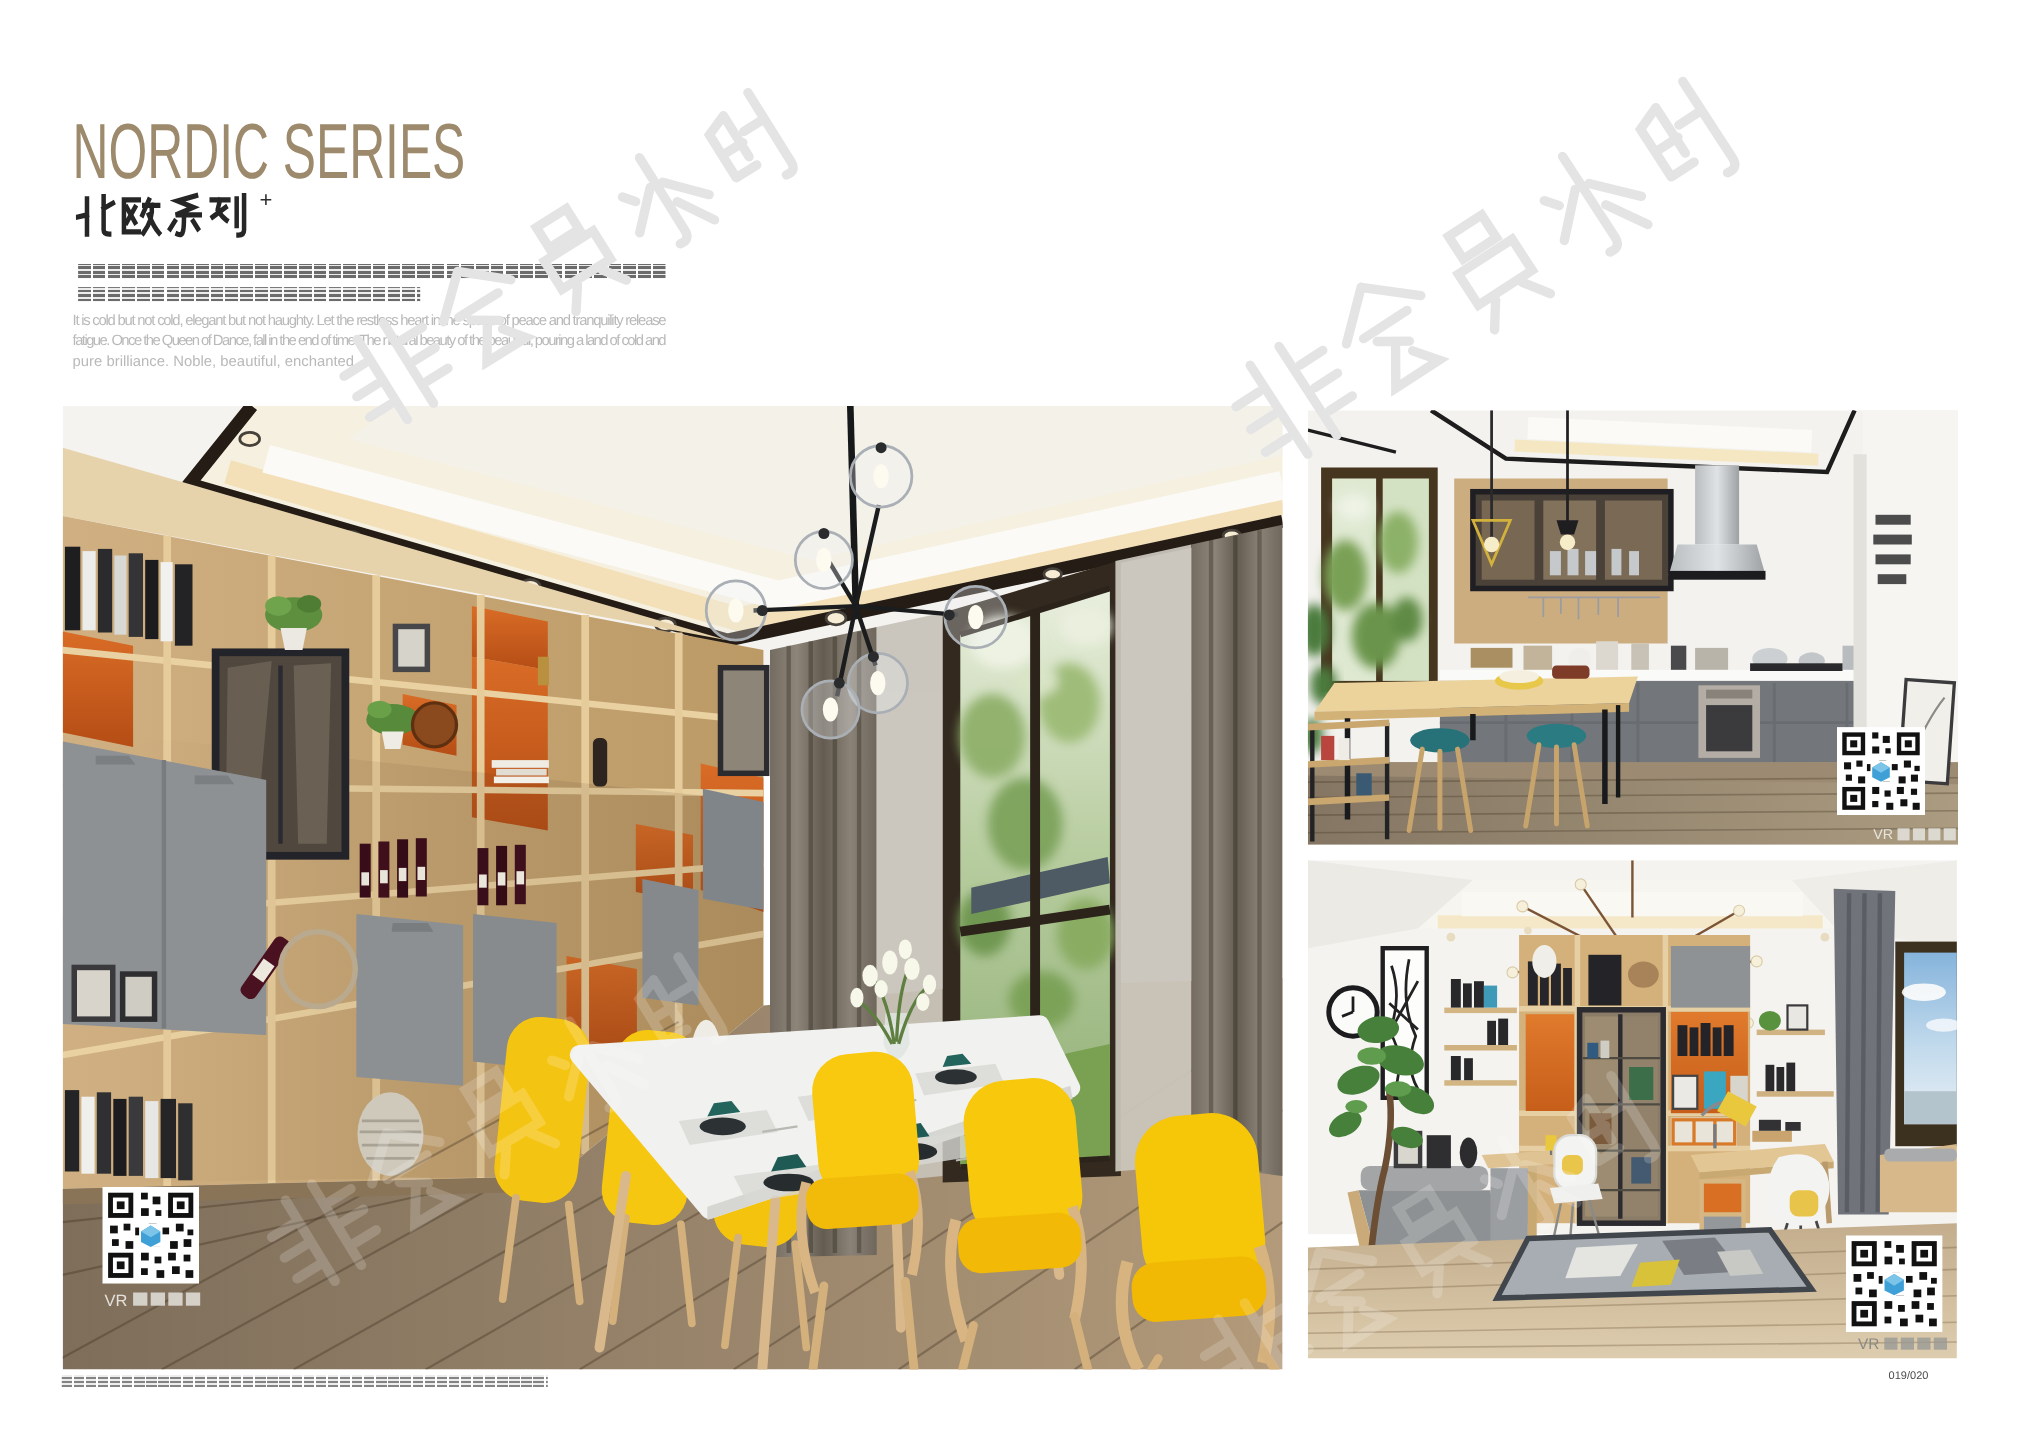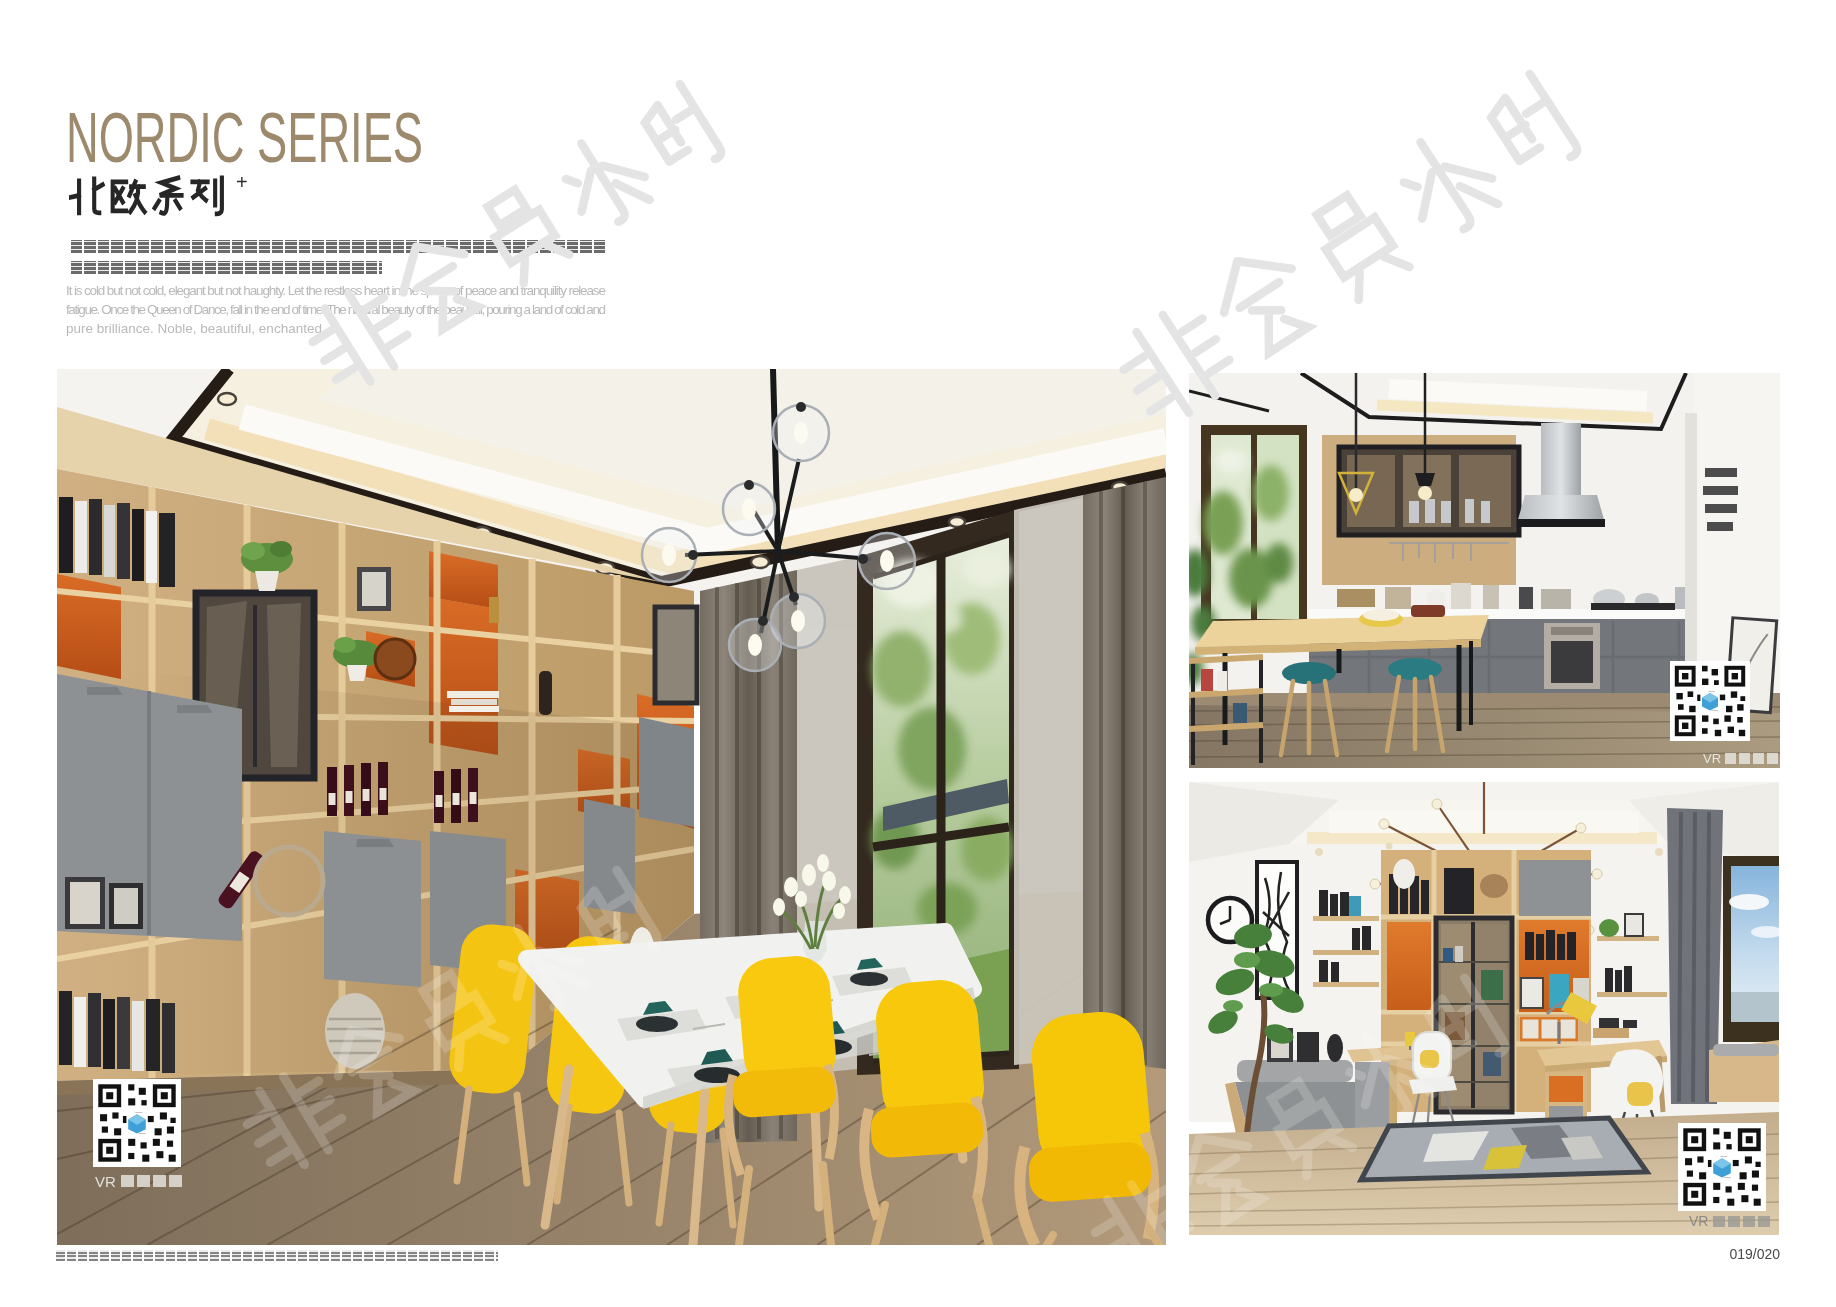--- a/index.html
+++ b/index.html
@@ -1015,21 +1015,21 @@
         <rect x="524" y="434" width="12" height="11"></rect>
         <rect x="539" y="434" width="12" height="11"></rect>
         <rect x="554" y="434" width="12" height="11"></rect>
         <rect x="569" y="434" width="12" height="11"></rect>
       </g>
   </g>
 </svg>
 
 <div class="abs" style="left:56px;top:1250px;width:442px;height:11px;background:repeating-linear-gradient(90deg,rgba(255,255,255,0) 0px,rgba(255,255,255,0) 9.4px,#ffffff 9.4px,#ffffff 11px),repeating-linear-gradient(0deg,rgba(110,110,110,0.85) 0px,rgba(110,110,110,0.85) 2.2px,rgba(225,225,225,0.6) 2.2px,rgba(225,225,225,0.6) 3.6px);"></div>
 
-<div class="abs" style="left:1690px;top:1246px;width:90px;text-align:right;font-size:14px;color:#4a4a4a;">019/020</div>
+<div class="abs" style="left:1690px;top:1246px;width:90px;text-align:center;font-size:10px;color:#4a4a4a;">019/020</div>
 
 <svg class="abs" style="left:0;top:0;z-index:60;pointer-events:none" width="1836" height="1307" viewBox="0 0 1836 1307">
   <defs>
     <g id="wmword" fill="none" stroke-linecap="round">
 
       <g>
         <path d="M30,-88 V-2 M58,-88 V-2 M24,-66 H2 M24,-44 H2 M24,-22 H2 M64,-66 H86 M64,-44 H86 M64,-22 H86"></path>
       </g>
 
       <g transform="translate(97,0)">

